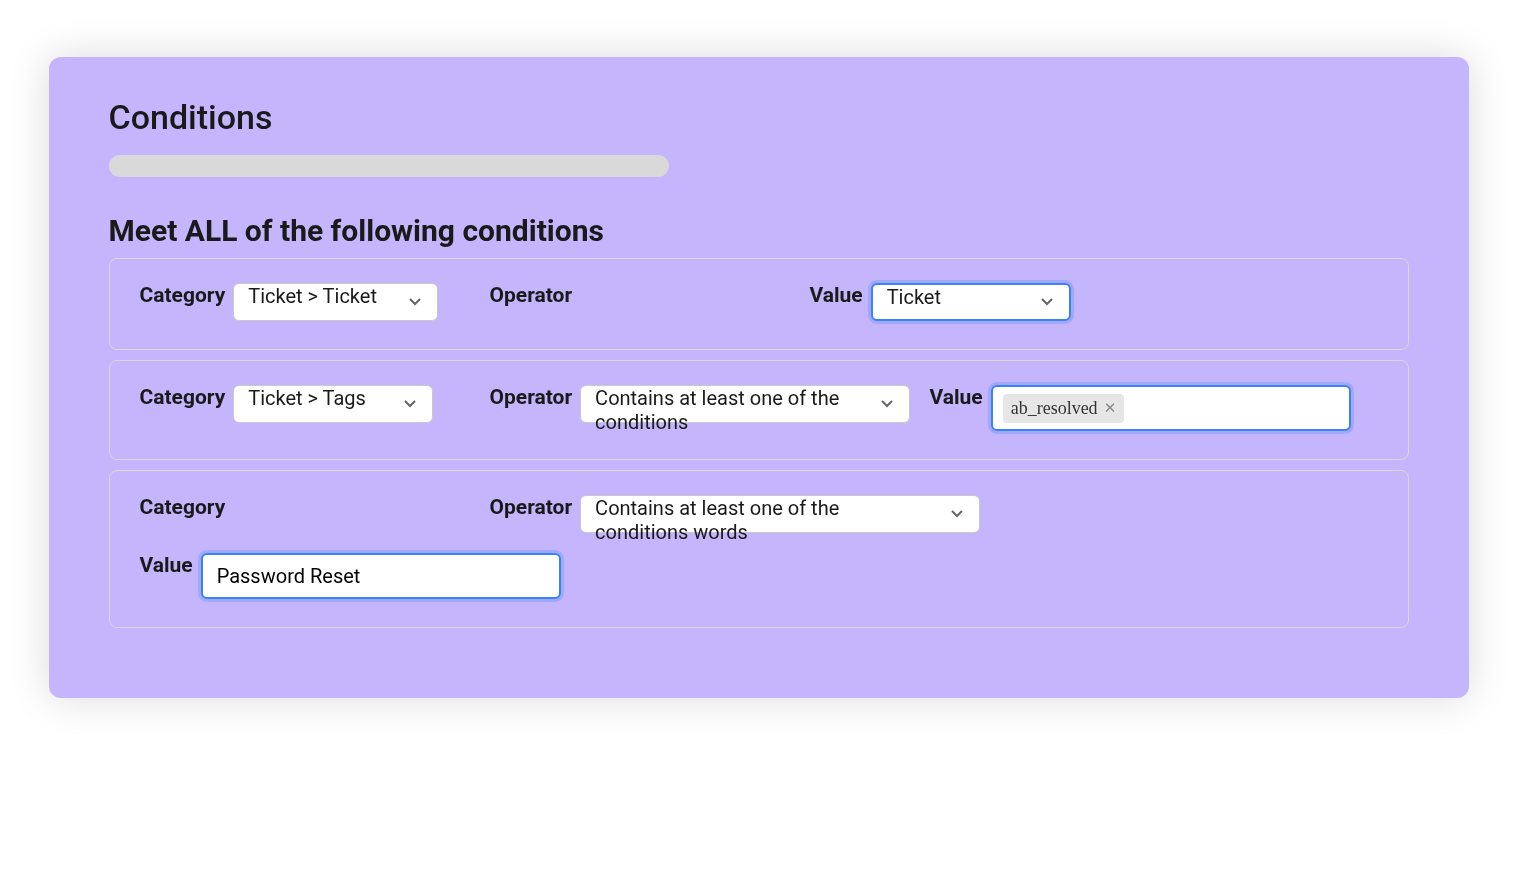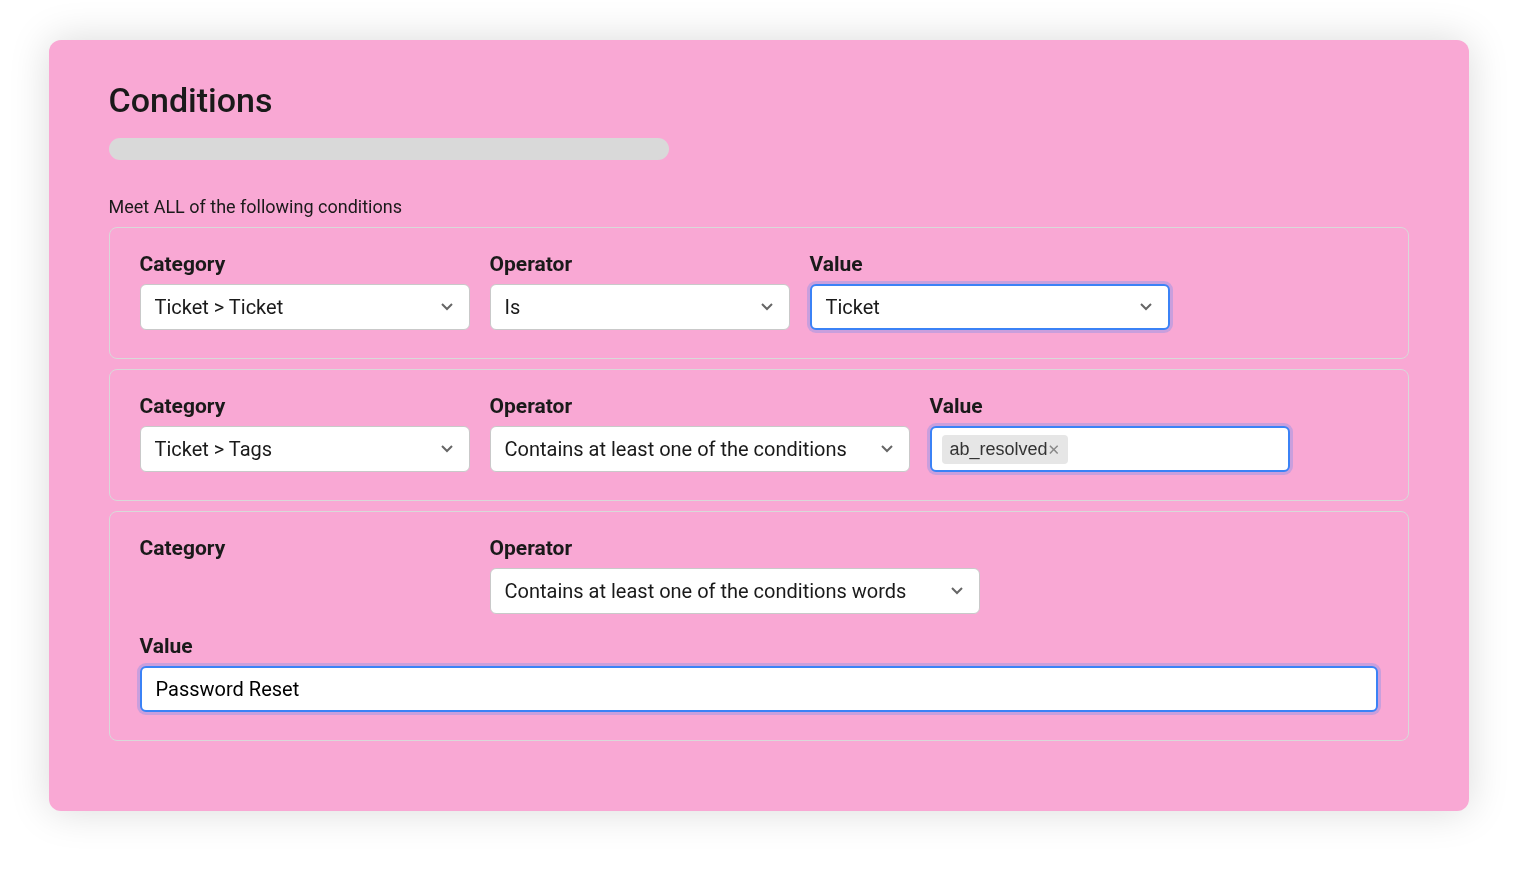--- a/index.html
+++ b/index.html
@@ -8,71 +8,70 @@
     padding: 0;
   }
   body {
     font-family: -apple-system, BlinkMacSystemFont, "Segoe UI", Roboto, Helvetica, Arial, sans-serif;
     background: #fff;
     padding: 40px;
     font-size: 20px;
     color: #1a1a1a;
   }
   .panel {
-    background: #f9a8d4;
+    background: #c4b5fd;
     border-radius: 12px;
     padding: 40px 60px 60px 60px;
     box-shadow: 0 0 40px rgba(0,0,0,0.15);
     max-width: 1420px;
-    margin: 0 auto;
+    margin: 17px auto;
   }
   h1 {
     font-size: 34px;
     font-weight: 500;
     margin-bottom: 18px;
   }
   .placeholder-bar {
     height: 22px;
     width: 560px;
     background: #d9d9d9;
     border-radius: 12px;
     margin-bottom: 36px;
   }
   .section-label {
-    font-size: 18px;
-    font-weight: 400;
+    font-size: 30px;
+    font-weight: 700;
     margin-bottom: 10px;
   }
   .condition-card {
     border: 1px solid #d9d9d9;
     border-radius: 8px;
     padding: 24px 30px 28px 30px;
     margin-bottom: 10px;
   }
   .row {
     display: flex;
     gap: 20px;
     flex-wrap: wrap;
   }
   .field {
     display: flex;
-    flex-direction: column;
+    flex-direction: row;
     gap: 8px;
   }
   .field-label {
     font-weight: 700;
     font-size: 21px;
   }
   .select {
     position: relative;
     border: 1px solid #c9c9c9;
     border-radius: 6px;
-    height: 46px;
-    display: flex;
-    align-items: center;
+    height: 38px;
+    display: flex;
     padding: 0 60px 0 14px;
     font-size: 20px;
     cursor: pointer;
     background: #fff;
     min-width: 200px;
   }
   .select.focused {
     border: 2px solid #3b82f6;
     box-shadow: 0 0 0 3px rgba(59,130,246,0.25);
   }
@@ -101,21 +100,22 @@
     gap: 6px;
     min-width: 360px;
     background: #fff;
   }
   .tag {
     background: #e6e6e6;
     border-radius: 4px;
     padding: 4px 8px;
     display: inline-flex;
     align-items: center;
-    font-family: Liberation Sans, sans-serif;
+    gap: 6px;
+    font-family: Liberation Serif, serif;
     font-size: 18px;
     color: #333;
     justify-content: flex-end;
   }
   .tag-remove {
     cursor: pointer;
     color: #888;
     font-size: 15px;
     line-height: 1;
   }
@@ -159,28 +159,20 @@
           <span>Ticket &gt; Ticket</span>
           <span class="chevron">
             <svg viewBox="0 0 16 16">
                 <polyline points="3,6 8,11 13,6"></polyline>
               </svg>
           </span>
         </div>
       </div>
       <div class="field w-op-sm">
         <div class="field-label">Operator</div>
-        <div class="select">
-          <span>Is</span>
-          <span class="chevron">
-            <svg viewBox="0 0 16 16">
-                <polyline points="3,6 8,11 13,6"></polyline>
-              </svg>
-          </span>
-        </div>
       </div>
       <div class="field w-val">
         <div class="field-label">Value</div>
         <div class="select focused">
           <span>Ticket</span>
           <span class="chevron">
             <svg viewBox="0 0 16 16">
                 <polyline points="3,6 8,11 13,6"></polyline>
               </svg>
           </span>

